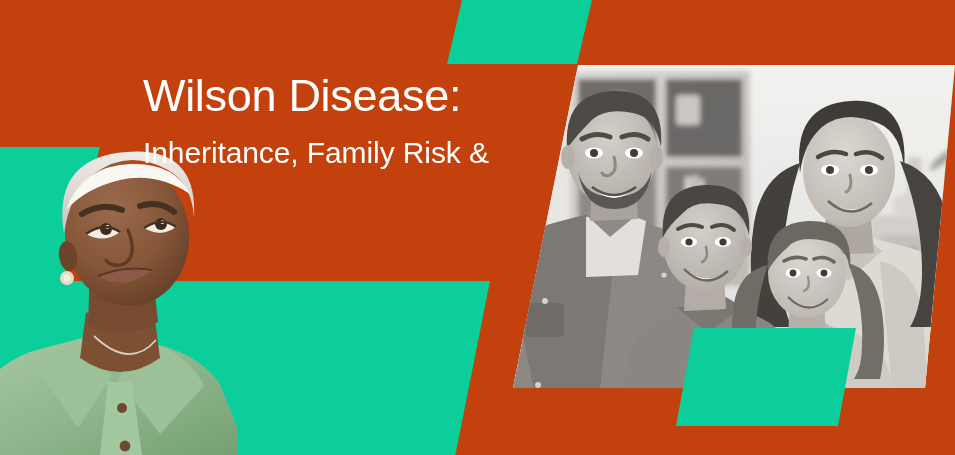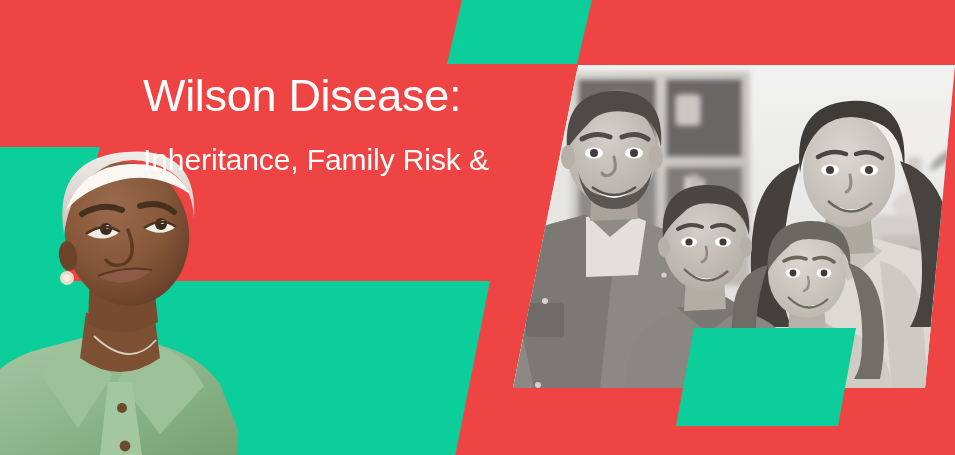--- a/index.html
+++ b/index.html
@@ -5,21 +5,21 @@
   * { margin:0; padding:0; box-sizing:border-box; }
   html,body { width:955px; height:455px; overflow:hidden; }
   body {
     font-family:"Liberation Sans", sans-serif;
     background:#0a65c0;
   }
   #banner {
     position:relative;
     width:955px; height:455px;
     overflow:hidden;
-    background:#ef4444;
+    background:#c2410c;
   }
 
   
   .shape { position:absolute; background:#0bce9a; }
 
   #green-top {
     left:0; top:0; width:955px; height:66px;
     clip-path: polygon(462px 0, 592px 0, 577px 64px, 447px 64px);
   }
   #green-left {
@@ -68,21 +68,21 @@
     letter-spacing:-0.3px;
     white-space:nowrap;
   }
   .headline-sub {
     font-size:30px;
     line-height:34px;
     font-weight:400;
     letter-spacing:-0.1px;
     white-space:nowrap;
   }
-  #headline-sub-wrap { margin-top:23px; }
+  #headline-sub-wrap { margin-top:16px; }
 </style>
 </head>
 <body>
 
 <div id="banner">
 
   <div class="shape" id="green-top"></div>
   <div class="shape" id="green-left"></div>
   <div class="shape" id="green-bottomleft"></div>
 

